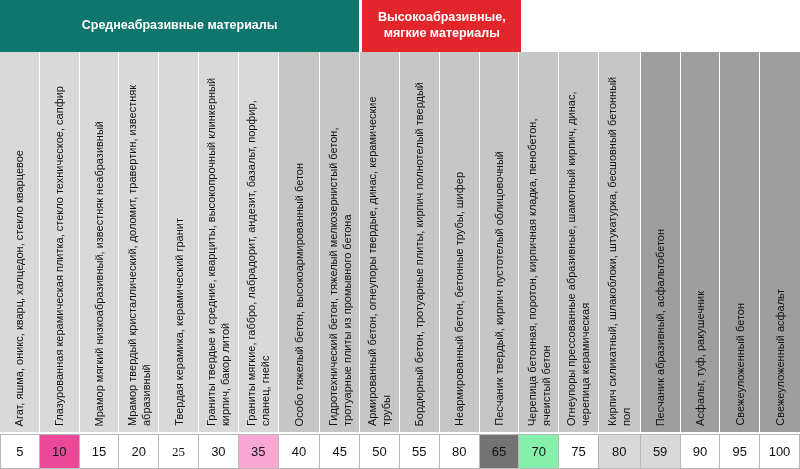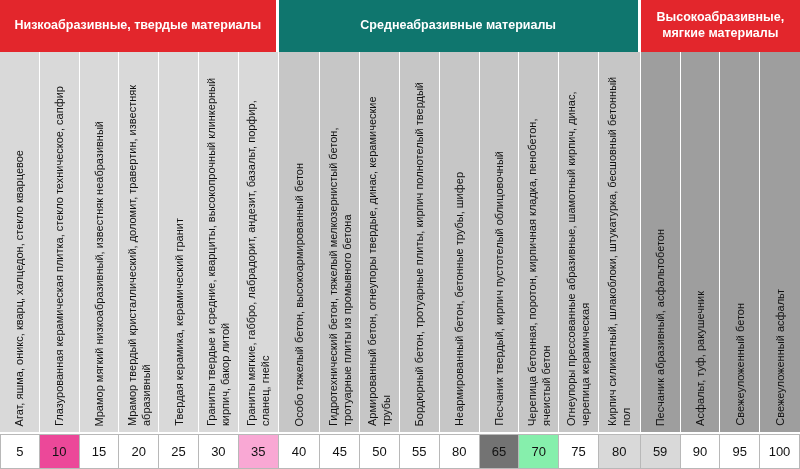--- a/index.html
+++ b/index.html
@@ -98,23 +98,20 @@
     border-top: 1px solid #b8b8b8;
     border-bottom: 1px solid #b8b8b8;
   }
   .val-cell:first-child { border-left: 1px solid #b8b8b8; }
 </style>
 </head>
 <body>
 
 <div class="sheet">
   <div class="group-row">
-      <div class="group-cell" style="flex: 0 0 278.607px; background: rgb(227, 38, 44);">
-        <span>Низкоабразивные, твердые материалы</span>
-      </div>
       <div class="group-cell" style="flex: 0 0 362.189px; background: #0f766e;">
         <span>Среднеабразивные материалы</span>
       </div>
       <div class="group-cell" style="flex: 0 0 159.204px; background: rgb(227, 38, 44);">
         <span>Высокоабразивные, мягкие материалы</span>
       </div>
     </div>
   <div class="cols-row">
       <div class="col" style="flex: 0 0 39.801px; background: rgb(217, 217, 217);">
         <div class="vert-wrap">
@@ -215,21 +212,21 @@
         <div class="vert-wrap">
           <div class="vert-text">Свежеуложенный асфальт</div>
         </div>
       </div>
     </div>
   <div class="values-row">
       <div class="val-cell" style="flex: 0 0 39.801px; background: rgb(255, 255, 255);">5</div>
       <div class="val-cell" style="flex: 0 0 39.801px; background: #ec4899;">10</div>
       <div class="val-cell" style="flex: 0 0 39.801px; background: rgb(255, 255, 255);">15</div>
       <div class="val-cell" style="flex: 0 0 39.801px; background: rgb(255, 255, 255);">20</div>
-      <div class="val-cell" style="flex: 0 0 39.801px; background: rgb(255, 255, 255);">25</div>
+      <div class="val-cell" style="flex: 0 0 39.801px; background: rgb(255, 255, 255); font-family: Liberation Serif, serif;">25</div>
       <div class="val-cell" style="flex: 0 0 39.801px; background: rgb(255, 255, 255);">30</div>
       <div class="val-cell" style="flex: 0 0 39.801px; background: #f9a8d4;">35</div>
       <div class="val-cell" style="flex: 0 0 41.791px; background: rgb(255, 255, 255);">40</div>
       <div class="val-cell" style="flex: 0 0 39.801px; background: rgb(255, 255, 255);">45</div>
       <div class="val-cell" style="flex: 0 0 39.801px; background: rgb(255, 255, 255);">50</div>
       <div class="val-cell" style="flex: 0 0 39.801px; background: rgb(255, 255, 255);">55</div>
       <div class="val-cell" style="flex: 0 0 39.801px; background: rgb(255, 255, 255);">80</div>
       <div class="val-cell" style="flex: 0 0 39.801px; background: #737373;">65</div>
       <div class="val-cell" style="flex: 0 0 39.801px; background: #86efac;">70</div>
       <div class="val-cell" style="flex: 0 0 39.801px; background: rgb(255, 255, 255);">75</div>

